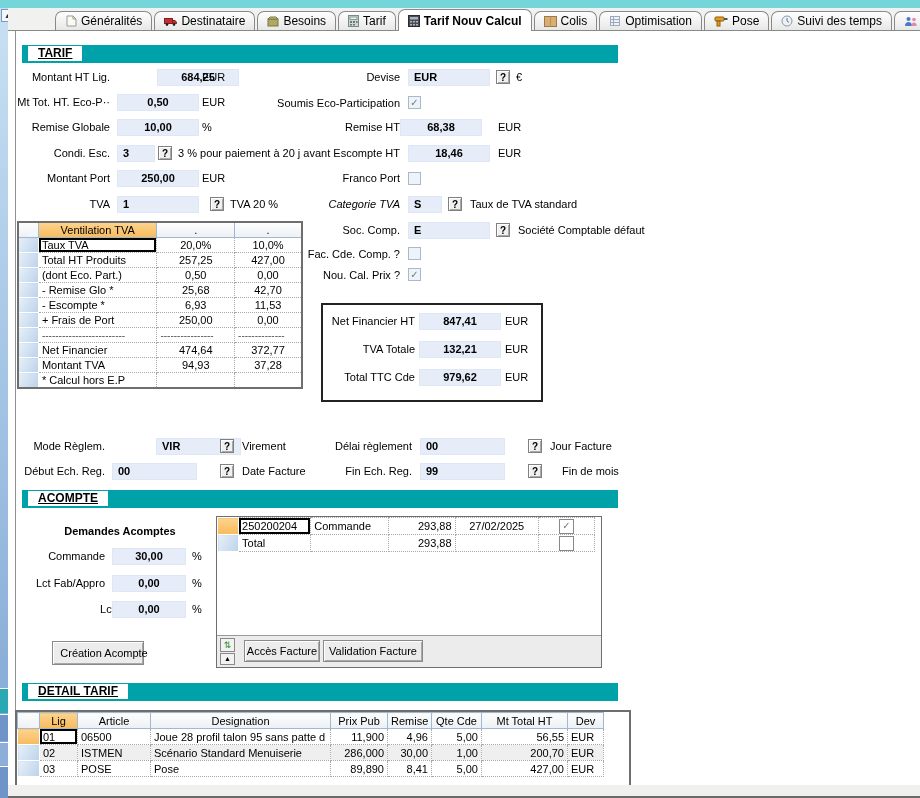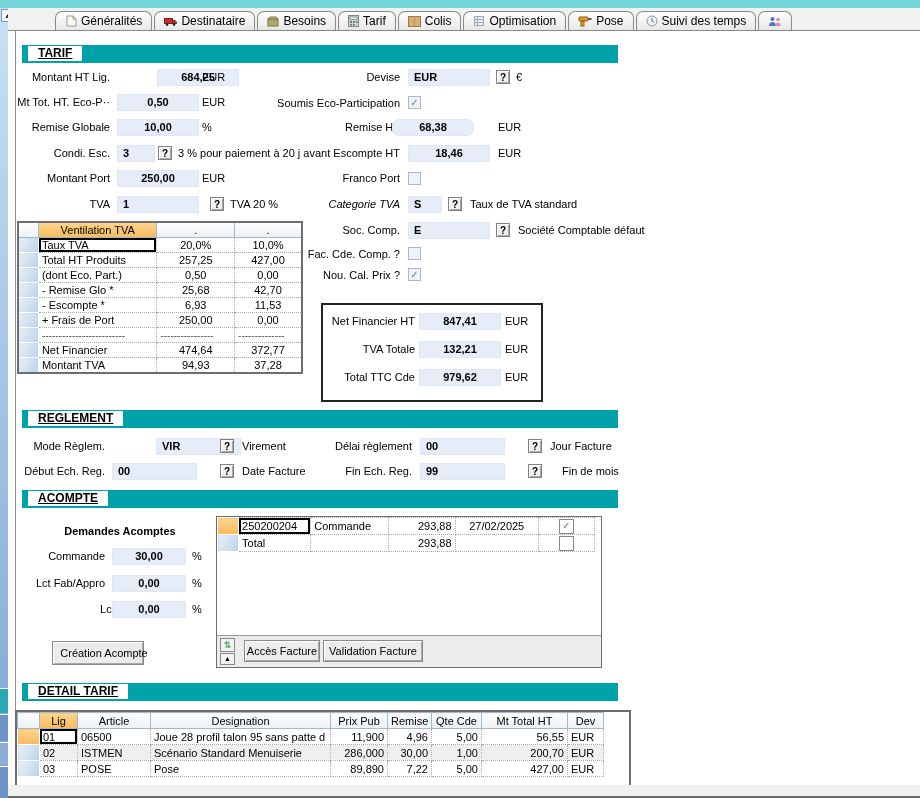--- a/index.html
+++ b/index.html
@@ -107,20 +107,35 @@
             <rect x="2" y="2" width="7" height="2.5" fill="#eef4ee" stroke="#8a9a9a"></rect>
             <rect x="2" y="6" width="2" height="2" fill="#6a7a7a"></rect>
             <rect x="5" y="6" width="2" height="2" fill="#6a7a7a"></rect>
             <rect x="8" y="6" width="1.5" height="2" fill="#6a7a7a"></rect>
             <rect x="2" y="9" width="2" height="1.5" fill="#6a7a7a"></rect>
             <rect x="5" y="9" width="2" height="1.5" fill="#6a7a7a"></rect>
           </svg>
         </span>
       <span>Tarif</span>
     </div>
+    <div class="tab active">
+      <span class="ticon">
+          <svg width="12" height="12">
+            <rect x="0.5" y="0.5" width="11" height="11" fill="#4c4c54" stroke="#2a2a30"></rect>
+            <rect x="2" y="2" width="8" height="2.5" fill="#aab4bc"></rect>
+            <rect x="2" y="6" width="2" height="1.5" fill="#aab4bc"></rect>
+            <rect x="5" y="6" width="2" height="1.5" fill="#aab4bc"></rect>
+            <rect x="8" y="6" width="2" height="1.5" fill="#aab4bc"></rect>
+            <rect x="2" y="9" width="2" height="1.5" fill="#aab4bc"></rect>
+            <rect x="5" y="9" width="2" height="1.5" fill="#aab4bc"></rect>
+            <rect x="8" y="9" width="2" height="1.5" fill="#aab4bc"></rect>
+          </svg>
+        </span>
+      <span>Tarif Nouv Calcul</span>
+    </div>
     <div class="tab">
       <span class="ticon">
           <svg width="13" height="11">
             <rect x="0.5" y="0.5" width="12" height="10" fill="#d8ae72" stroke="#9a7a46"></rect>
             <line x1="6.5" y1="0.5" x2="6.5" y2="10.5" stroke="#b89058"></line>
           </svg>
         </span>
       <span>Colis</span>
     </div>
     <div class="tab">
@@ -187,21 +202,21 @@
   <span class="unit" style="left:202px;top:94px;">EUR</span>
 
   <span class="lbl" style="left:240px;top:95px;width:160px;">Soumis Eco-Participation</span>
   <span class="cb" style="left:408px;top:96px;"><span>✓</span></span>
 
   <span class="lbl" style="left:0;top:119px;width:110px;">Remise Globale</span>
   <span class="fld" style="left:117px;top:119px;width:80px;">10,00</span>
   <span class="unit" style="left:202px;top:119px;">%</span>
 
   <span class="lbl" style="left:240px;top:119px;width:160px;">Remise HT</span>
-  <span class="fld" style="left:392px;top:119px;width:80px;border-radius:7px;">68,38</span>
+  <span class="fld" style="left:400px;top:119px;width:80px;">68,38</span>
   <span class="unit" style="left:498px;top:119px;">EUR</span>
 
   <span class="lbl" style="left:0;top:145px;width:110px;">Condi. Esc.</span>
   <span class="fld lft" style="left:117px;top:145px;width:31px;">3</span>
   <span class="qbtn" style="left:158px;top:146px;">?</span>
   <span class="hint" style="left:178px;top:145px;">3 % pour paiement à 20 j avant</span>
 
   <span class="lbl" style="left:250px;top:145px;width:150px;">Escompte HT</span>
   <span class="fld" style="left:408px;top:145px;width:80px;">18,46</span>
   <span class="unit" style="left:498px;top:145px;">EUR</span>
@@ -295,38 +310,41 @@
       <td>Net Financier</td>
       <td class="ctr">474,64</td>
       <td class="ctr">372,77</td>
     </tr>
     <tr>
       <td class="rh"></td>
       <td>Montant TVA</td>
       <td class="ctr">94,93</td>
       <td class="ctr">37,28</td>
     </tr>
+    <tr>
+      <td class="rh"></td>
+      <td>* Calcul hors E.P</td>
+      <td class="ctr"></td>
+      <td class="ctr"></td>
+    </tr>
   </tbody>
     </table>
 
   <div class="box-totals">
     <span class="lbl" style="left:2px;top:8px;width:90px;">Net Financier HT</span>
     <span class="fld" style="left:96px;top:8px;width:80px;">847,41</span>
     <span class="unit" style="left:182px;top:8px;">EUR</span>
     <span class="lbl" style="left:2px;top:36px;width:90px;">TVA Totale</span>
     <span class="fld" style="left:96px;top:36px;width:80px;">132,21</span>
     <span class="unit" style="left:182px;top:36px;">EUR</span>
     <span class="lbl" style="left:2px;top:64px;width:90px;">Total TTC Cde</span>
     <span class="fld" style="left:96px;top:64px;width:80px;">979,62</span>
     <span class="unit" style="left:182px;top:64px;">EUR</span>
   </div>
 
-  <div class="tealbar" style="top:410px;">
-    <span class="bartitle">REGLEMENT</span>
-  </div>
 
   <span class="lbl" style="left:0;top:438px;width:105px;">Mode Règlem.</span>
   <span class="fld lft" style="left:112px;top:438px;width:78px;margin-left:44px;">VIR</span>
   <span class="qbtn" style="left:220px;top:439px;">?</span>
   <span class="hint" style="left:242px;top:438px;">Virement</span>
 
   <span class="lbl" style="left:280px;top:438px;width:132px;">Délai règlement</span>
   <span class="fld lft" style="left:420px;top:438px;width:78px;">00</span>
   <span class="qbtn" style="left:528px;top:439px;">?</span>
   <span class="hint" style="left:550px;top:438px;">Jour Facture</span>
@@ -448,21 +466,21 @@
         <td class="num">1,00</td>
         <td class="num">200,70</td>
         <td>EUR</td>
       </tr>
       <tr>
         <td class="rh"></td>
         <td>03</td>
         <td>POSE</td>
         <td>Pose</td>
         <td class="num">89,890</td>
-        <td class="num">7,22</td>
+        <td class="num">8,41</td>
         <td class="num">5,00</td>
         <td class="num">427,00</td>
         <td>EUR</td>
       </tr>
     </tbody>
       </table>
   </div>
 
   <div class="bottombar"></div>
 

